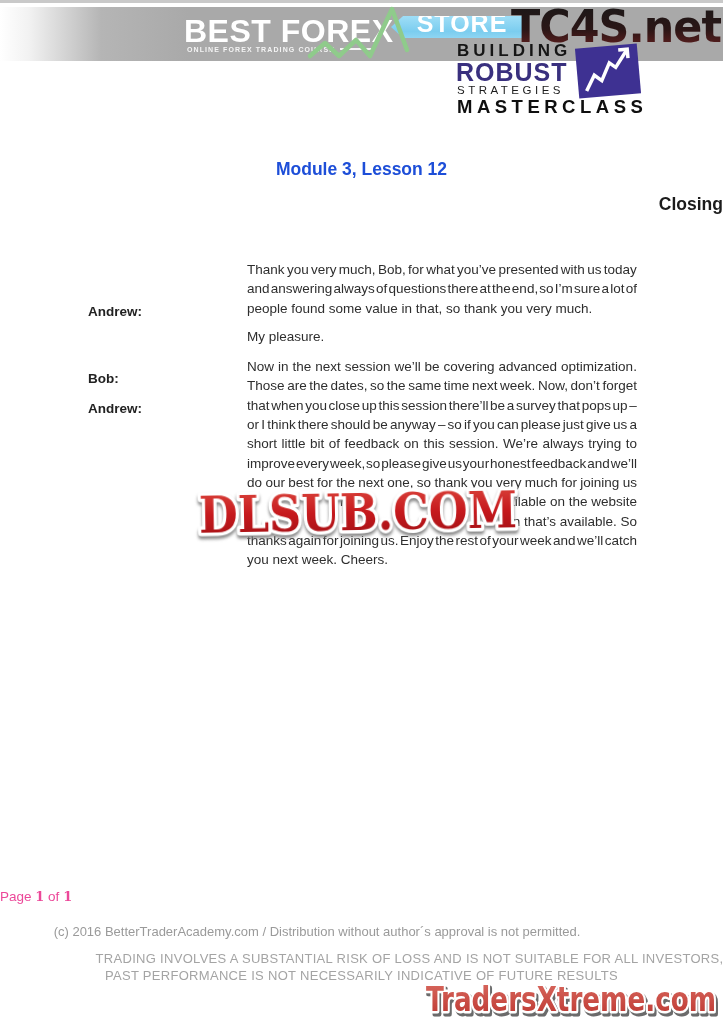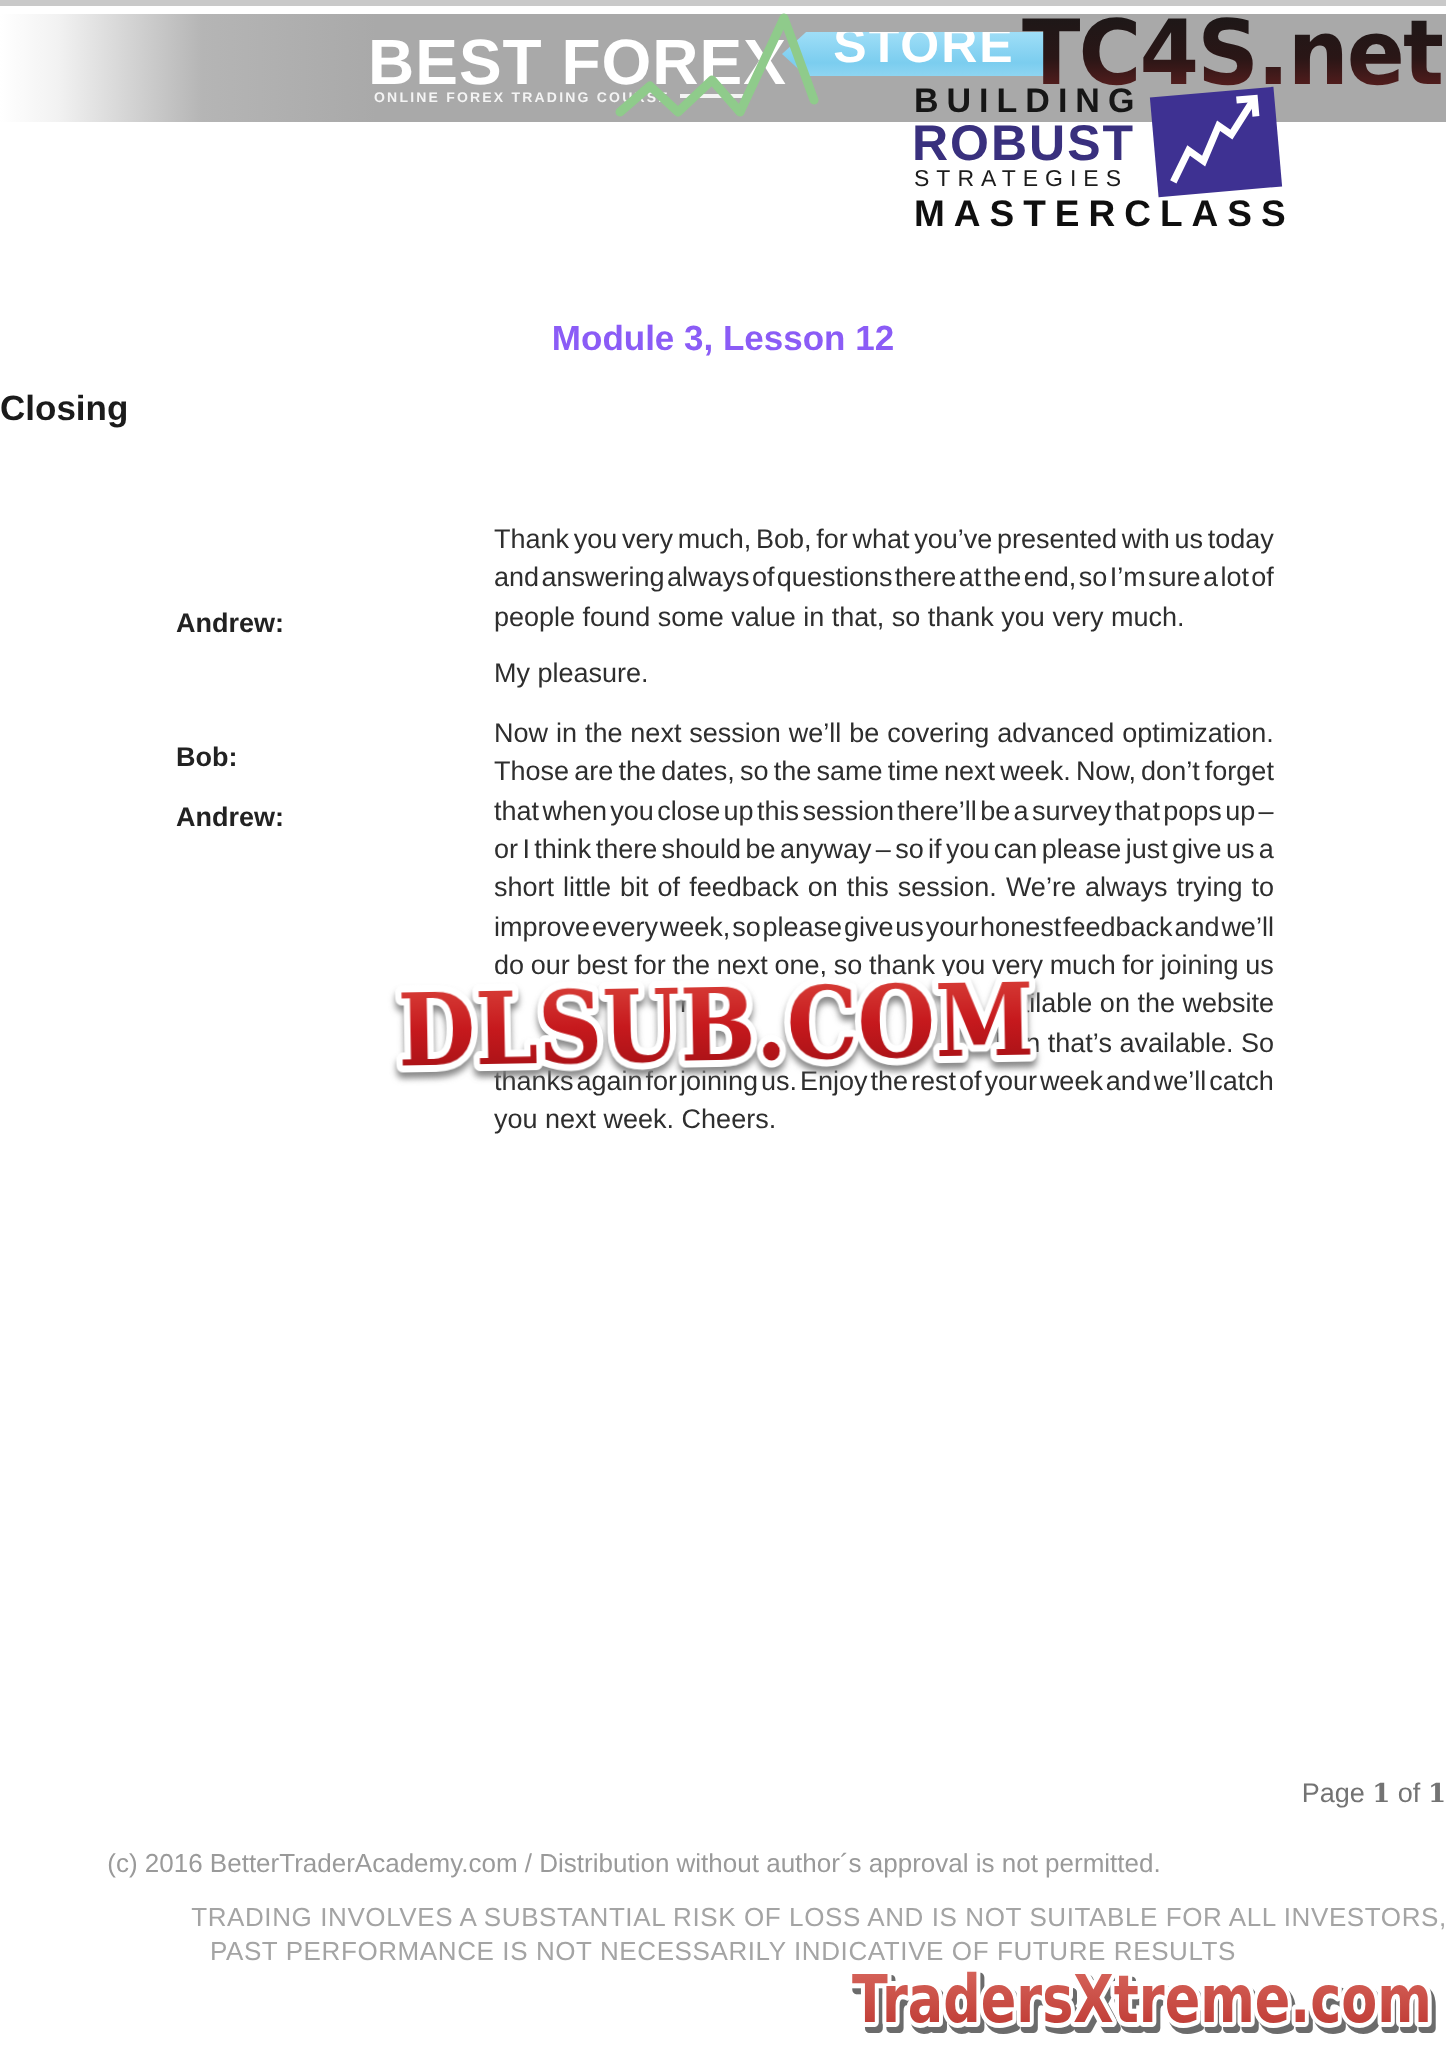--- a/index.html
+++ b/index.html
@@ -41,38 +41,38 @@
   .mc-building{left:457px;top:42px;font-size:17px;font-weight:bold;letter-spacing:4px;}
   .mc-robust{left:456px;top:60px;font-size:25px;font-weight:bold;letter-spacing:1px;color:#39307e;}
   .mc-strategies{left:457px;top:85px;font-size:11.5px;letter-spacing:3.5px;color:#1c1c1c;}
   .mc-masterclass{left:457px;top:98px;font-size:18.5px;font-weight:bold;letter-spacing:4.5px;color:#0f0f0f;}
   .mc-square{
     position:absolute;left:577px;top:46px;width:62px;height:50px;background:#3e3192;
     transform:rotate(-5deg);overflow:visible;
   }
   
   .doc-title{position:absolute;left:0;top:159px;width:723px;text-align:center;
-    font-size:17.5px;font-weight:bold;color:#8b5cf6;}
-  .doc-subtitle{position:absolute;left:0;top:194px;width:723px;text-align:left;
+    font-size:17.5px;font-weight:bold;color:#1d4ed8;}
+  .doc-subtitle{position:absolute;left:0;top:194px;width:723px;text-align:right;
     font-size:17.5px;font-weight:bold;color:#1b1b1b;}
   .drow{position:absolute;left:88px;width:549px;color:#2e2e2e;}
   .drow .speaker{position:absolute;left:0;top:0;font-size:13.5px;font-weight:bold;
     line-height:19.35px;color:#222;margin-top:42px;}
   .drow .lines{margin-left:131px;width:418px;}
   .ln{height:19.35px;line-height:19.35px;font-size:13.5px;white-space:nowrap;overflow:hidden;margin-left:28px;}
   .ln[data-justify="true"]{display:flex;justify-content:space-between;white-space:normal;}
   .obs{position:relative;}
   .obs .frag-mid{position:absolute;left:93px;top:0;}
   .obs .frag-right{position:absolute;right:0;top:0;}
   
   .wm-center{position:absolute;left:192px;top:482px;transform:rotate(-1deg);}
   .wm-bottom{position:absolute;left:420px;top:978px;}
   
-  .page-line{position:absolute;left:0;top:889px;width:723px;text-align:right;
-    font-size:13.5px;color:#737373;}
+  .page-line{position:absolute;left:0;top:889px;width:723px;text-align:left;
+    font-size:13.5px;color:#ec4899;}
   .page-line .num{font-family:"DejaVu Serif",serif;font-weight:bold;font-size:13px;}
   .copyright{position:absolute;left:0;top:924px;width:634px;text-align:center;
     font-size:13px;color:#9a9a9a;}
   .disc1{position:absolute;left:0;top:951px;width:723px;text-align:center;
     font-size:13px;color:#a4a4a4;letter-spacing:.3px;padding-left:48px;}
   .disc2{position:absolute;left:0;top:968px;width:723px;text-align:center;
     font-size:13px;color:#a4a4a4;letter-spacing:.3px;}
 </style>
 </head>
 <body>

